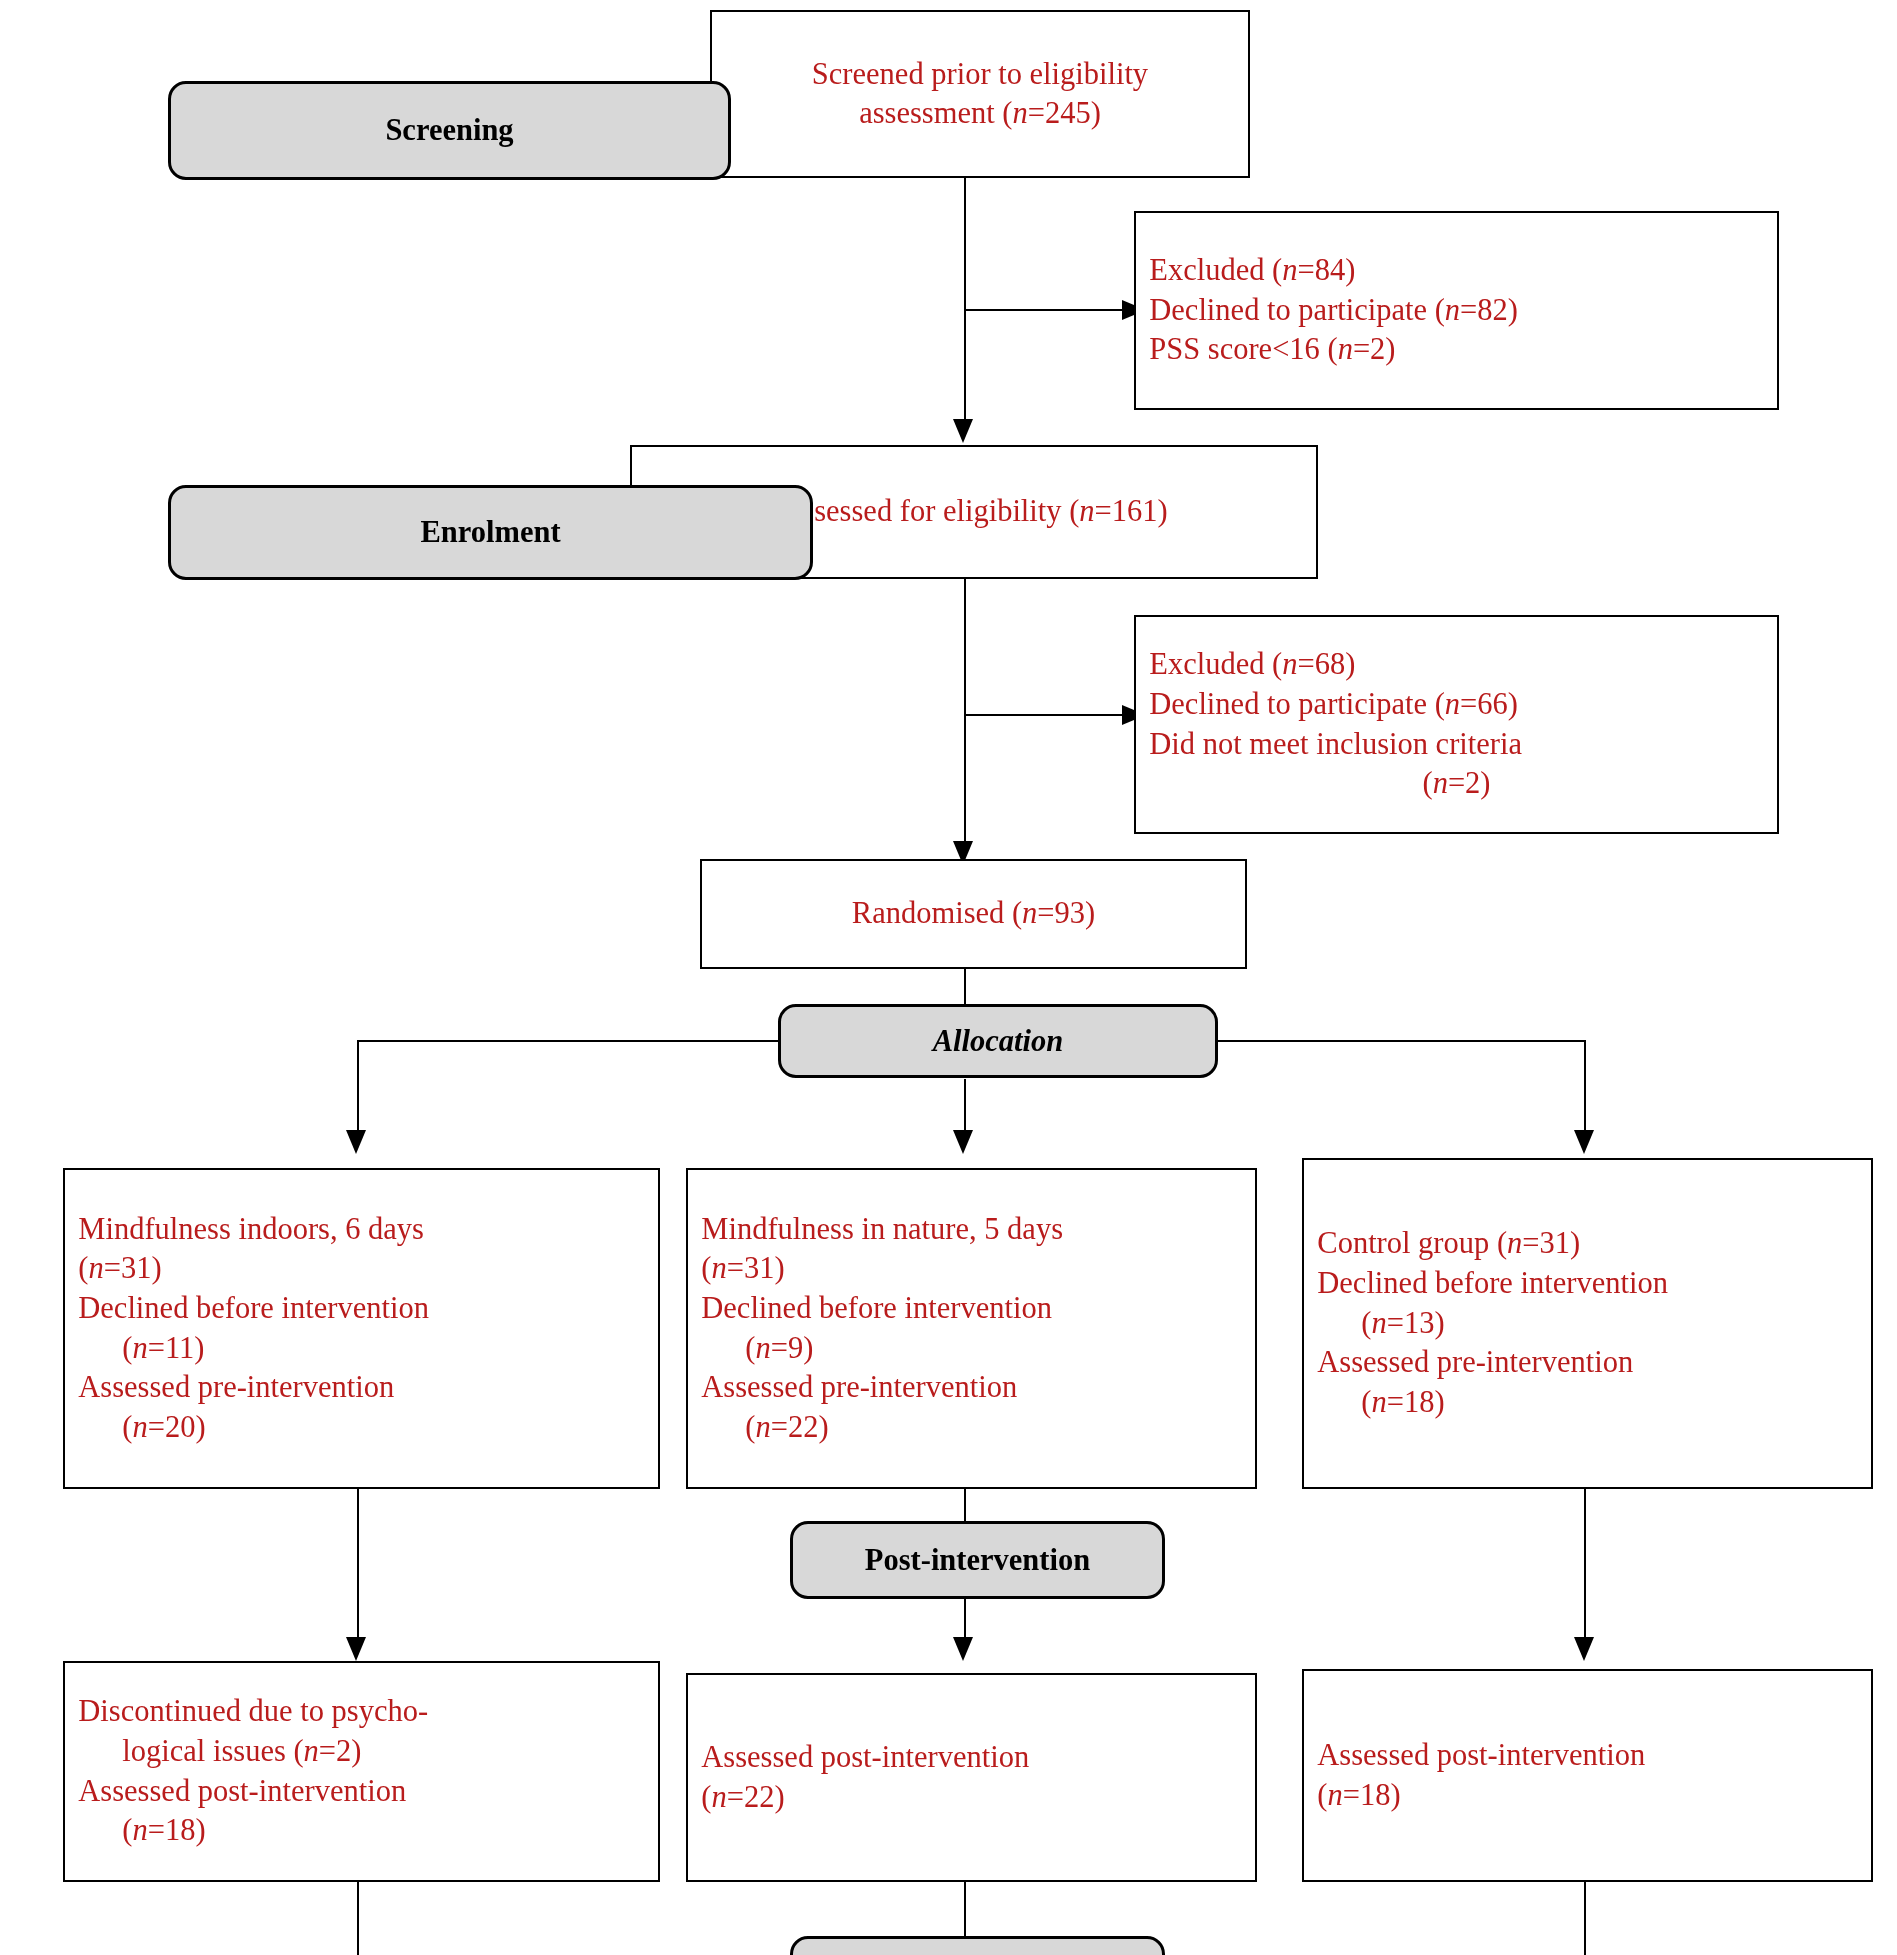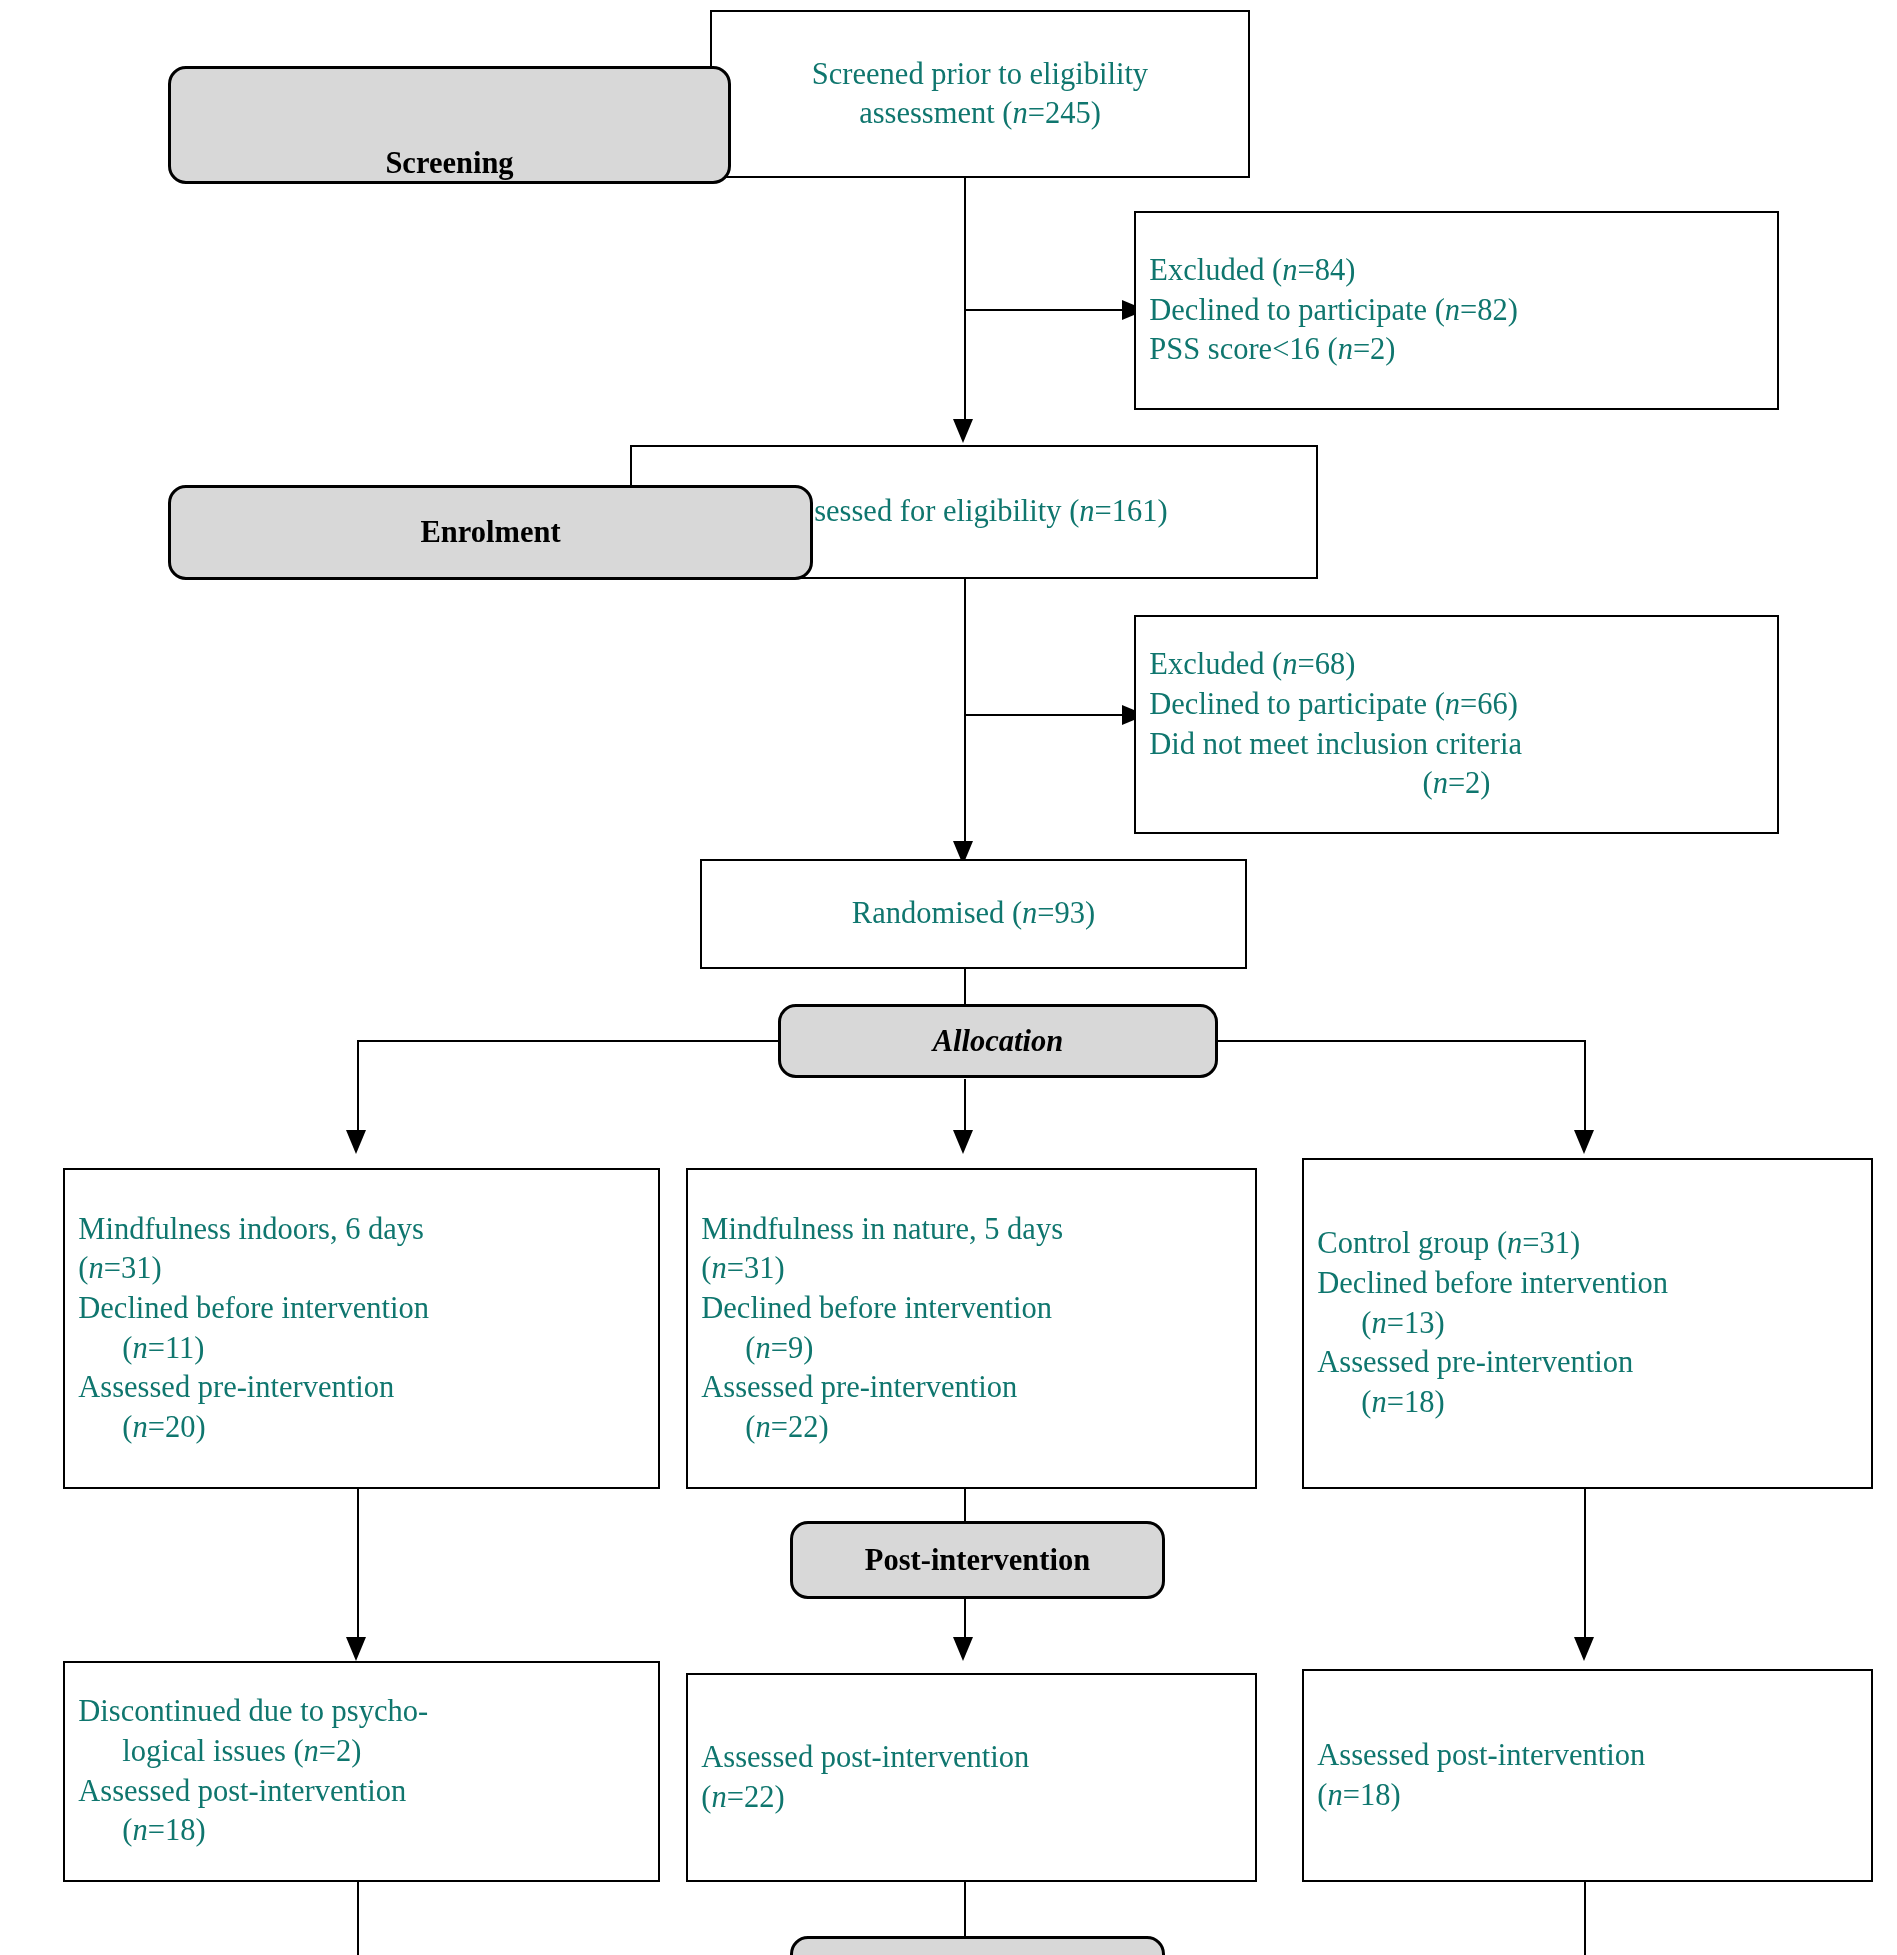--- a/index.html
+++ b/index.html
@@ -17,21 +17,21 @@
     background: #ffffff;
     overflow: hidden;
   }
 
   
   .node {
     position: absolute;
     box-sizing: border-box;
     border: 2.3px solid #000000;
     background: #ffffff;
-    color: #0f766e;
+    color: #b91c1c;
     font-size: 30.5px;
     line-height: 1.30;
     padding: 10.2px 13.3px;
     display: flex;
     flex-direction: column;
     justify-content: center;
   }
   .node.center { text-align: center; align-items: center; }
   .node.left   { text-align: left;   align-items: flex-start; }
 
@@ -77,21 +77,21 @@
     border-left: 24px solid #000000;
   }
 
   i.n { font-style: italic; }
 </style>
 </head>
 <body>
 
 <div id="diagram">
 
-  <div class="stage" style="left:168px; top:66px; width:563px; height:118px;align-items:flex-end;">
+  <div class="stage" style="left:168px; top:81px; width:563px; height:99px;">
     <span>Screening</span>
   </div>
 
   <div class="stage" style="left:168px; top:485px; width:645px; height:95px;">
     <span>Enrolment</span>
   </div>
 
   <div class="stage" style="left:778px; top:1004px; width:440px; height:74px;font-style:italic;">
     <span>Allocation</span>
   </div>

